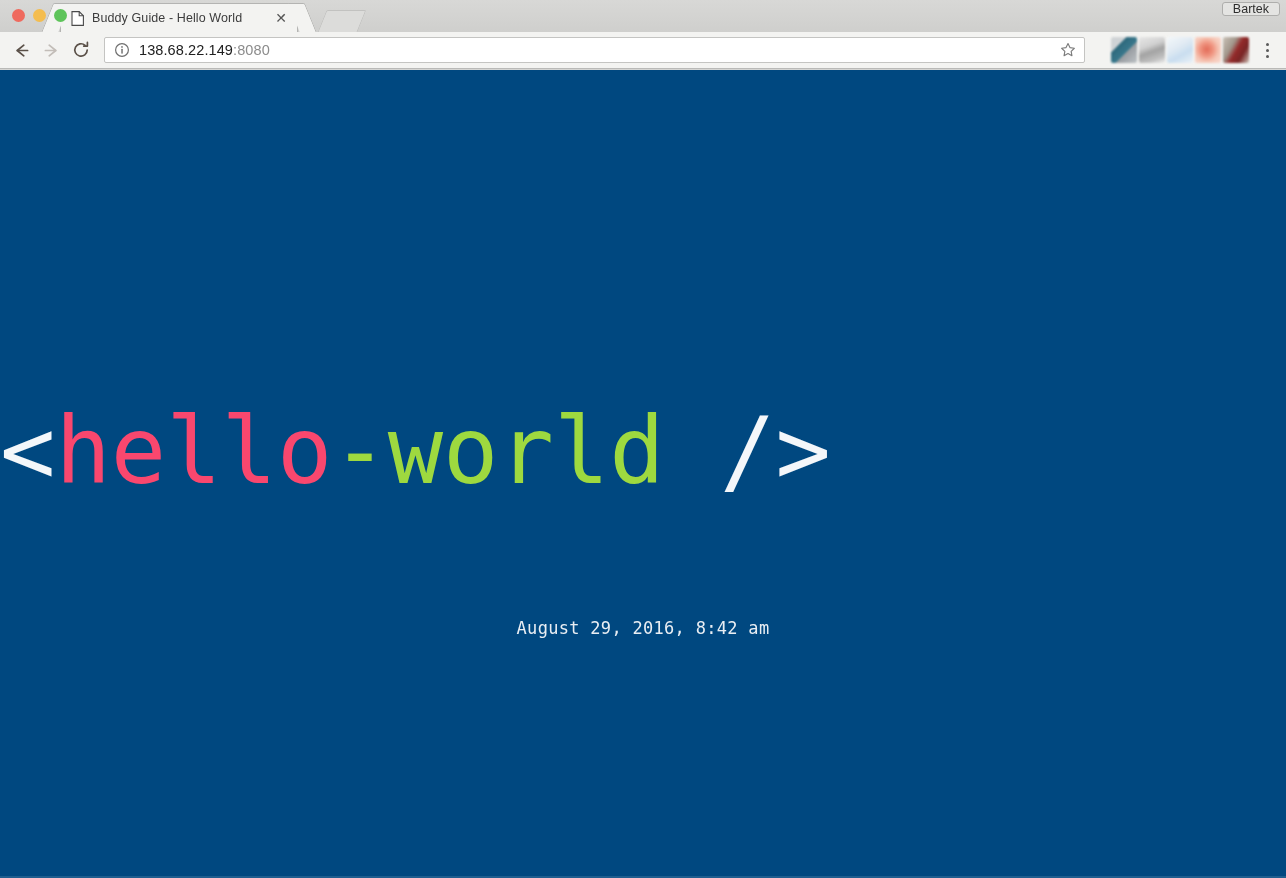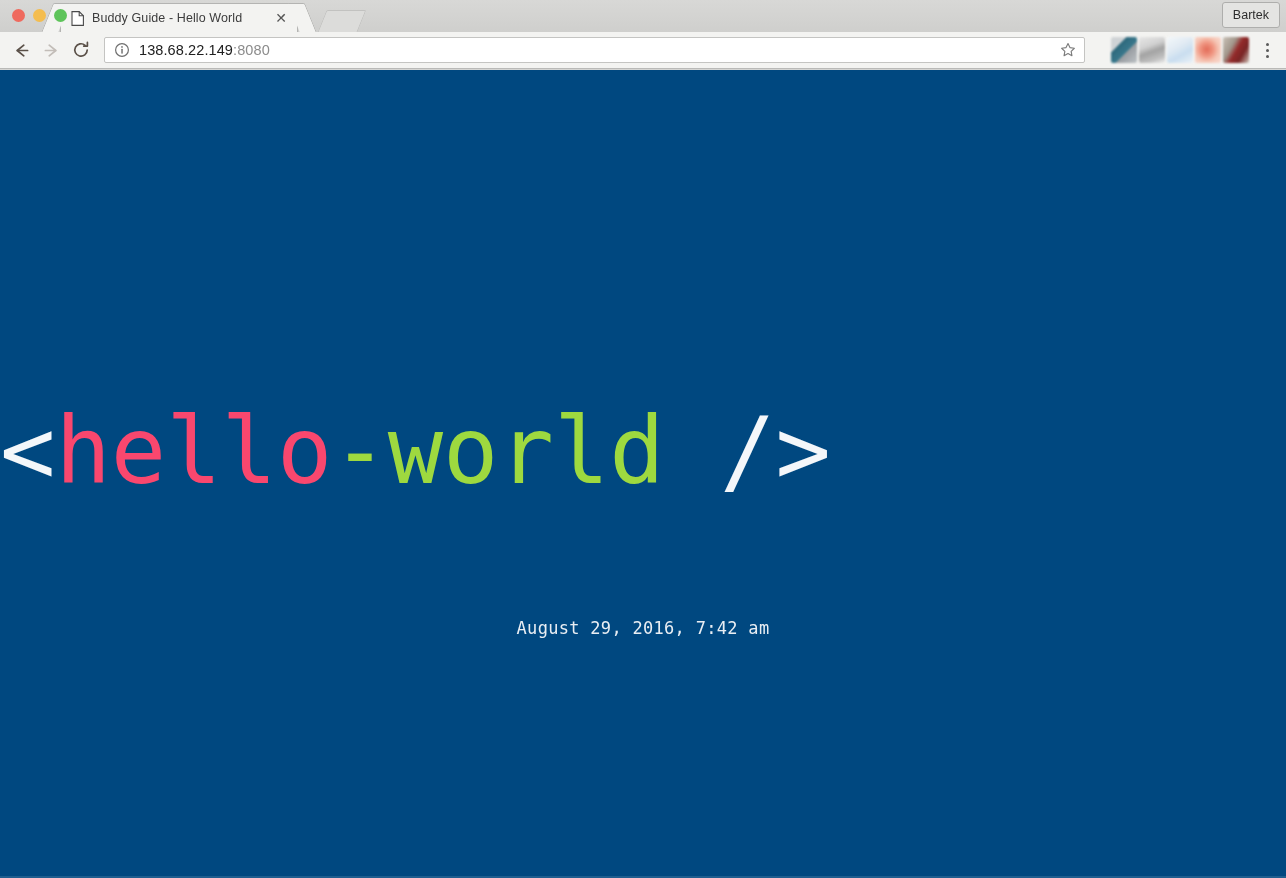--- a/index.html
+++ b/index.html
@@ -119,21 +119,21 @@
     background: #dcdcda;
     border: 1px solid #c2c2c0;
     border-bottom: none;
     border-radius: 2px 2px 0 0;
     transform: skewX(-22deg);
   }
 
   .profile-button {
     position: absolute;
     right: 6px; top: 2px;
-    height: 26px;
+    height: 14px;
     padding: 0 10px;
     display: flex;
     align-items: center;
     background: #e4e4e2;
     border: 1px solid #aeaeac;
     border-radius: 3px;
     font-size: 12.5px;
     color: #2d2d2d;
   }
 
@@ -367,19 +367,19 @@
       <span class="menu-dot"></span>
       <span class="menu-dot"></span>
     </div>
   </div>
 
   <div class="viewport">
     <div class="page-inner">
 
       <div class="hero"><span class="br-white">&lt;</span><span class="tag-pink">hello</span><span class="tag-green">-</span><span class="tag-green">world</span><span class="br-white"> /&gt;</span></div>
 
-      <div class="timestamp">August 29, 2016, 7:42 am</div>
+      <div class="timestamp">August 29, 2016, 8:42 am</div>
 
       <div class="page-bottom-rule"></div>
     </div>
   </div>
 
 </div>
 
 </body></html>

